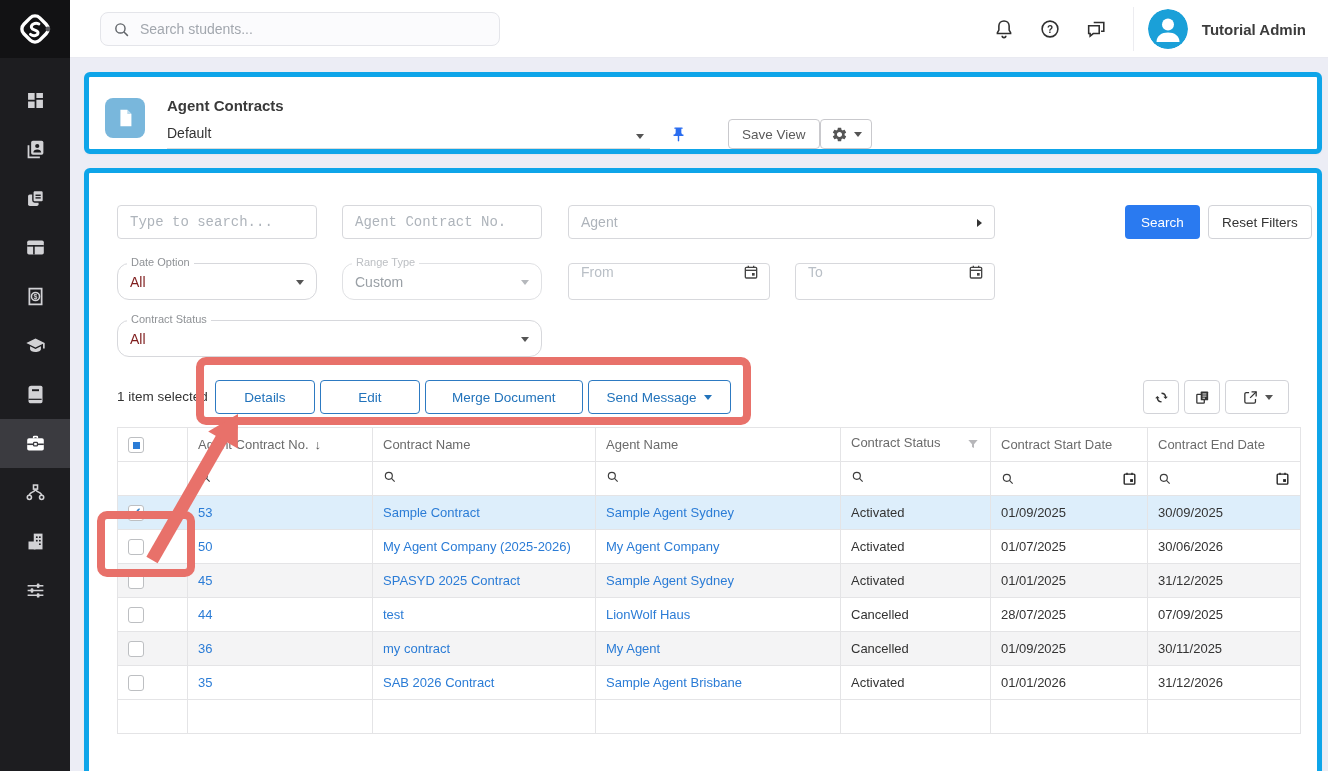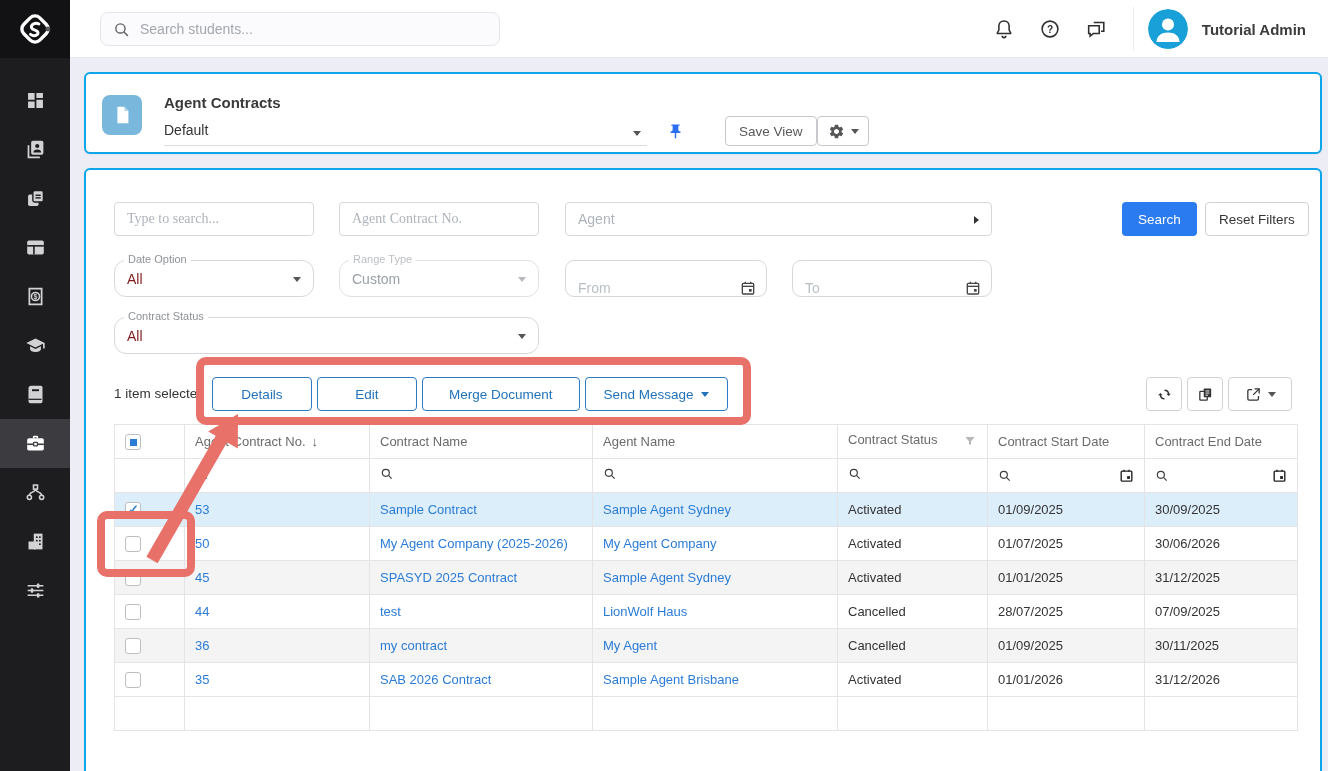--- a/index.html
+++ b/index.html
@@ -23,50 +23,50 @@
   .search-box input::placeholder{color:#a2a7ae}
   .top-icons{position:absolute;right:0;top:0;height:58px;display:flex;align-items:center}
   .icon-btn{width:46px;height:46px;display:flex;align-items:center;justify-content:center;cursor:pointer}
   .top-divider{width:1px;height:44px;background:#ececf0;margin:0 14px}
   .user-chip{display:flex;align-items:center;cursor:pointer;padding-right:22px}
   .avatar{width:40px;height:40px;border-radius:50%;overflow:hidden;margin-right:14px}
   .user-name{font-size:15px;font-weight:bold;color:#3c3c3c}
 
   
   .content{position:relative;flex:1;background:#ecedf5}
-  .card{position:absolute;background:#fff;border:2px solid #0ea5e9;border-radius:6px;box-shadow:0 1px 2px rgba(30,30,60,.04)}
+  .card{position:absolute;background:#fff;border:5px solid #0ea5e9;border-radius:6px;box-shadow:0 1px 2px rgba(30,30,60,.04)}
   .view-card{left:14px;top:14px;width:1238px;height:82px}
   .grid-card{left:14px;top:110px;width:1238px;height:640px}
 
   
   .doc-icon{position:absolute;left:16px;top:21px;width:40px;height:40px;border-radius:8px;background:#79b7dc;display:flex;align-items:center;justify-content:center}
   .view-title{position:absolute;left:78px;top:20px;font-size:15px;font-weight:bold;color:#3a3a3a}
   .view-select{position:absolute;left:78px;top:44px;width:483px;height:28px;border-bottom:1px solid #dcdcdc;cursor:pointer}
   .view-select .val{position:absolute;left:0;top:4px;font-size:14px;color:#333}
   .caret-down{width:0;height:0;border-left:4px solid transparent;border-right:4px solid transparent;border-top:5px solid #555;display:inline-block}
   .view-select .caret-down{position:absolute;right:6px;top:13px}
   .pin-btn{position:absolute;left:576px;top:44px;width:26px;height:26px;display:flex;align-items:center;justify-content:center;cursor:pointer}
   .save-view-btn{position:absolute;left:639px;top:42px;height:30px;padding:0 13px;background:#fff;border:1px solid #c9c9cd;border-radius:4px;font-size:13.5px;color:#5a5a5a;cursor:pointer;font-family:"Liberation Sans",sans-serif}
   .gear-btn{position:absolute;left:731px;top:42px;width:52px;height:30px;background:#fff;border:1px solid #c9c9cd;border-radius:4px;display:flex;align-items:center;justify-content:center;gap:6px;cursor:pointer}
 
   
-  .txt-input{position:absolute;height:34px;border:1px solid #d7d8dc;border-radius:4px;background:#fff;font-size:14px;color:#333;padding:0 12px;outline:none;font-family:Liberation Serif, serif}
+  .txt-input{position:absolute;height:34px;border:1px solid #d7d8dc;border-radius:4px;background:#fff;font-size:14px;color:#333;padding:0 12px;outline:none;font-family:Liberation Mono, monospace}
   .txt-input::placeholder{color:#aeb4bb}
   .agent-input{position:absolute;height:34px;border:1px solid #d7d8dc;border-radius:4px;background:#fff;display:flex;align-items:center;padding:0 12px;cursor:pointer}
   .agent-input .ph{color:#aeb4bb;font-size:14px}
   .caret-right{width:0;height:0;border-top:4px solid transparent;border-bottom:4px solid transparent;border-left:5px solid #333;position:absolute;right:12px;top:13px}
   .fl-box{position:absolute;height:37px;border:1px solid #d7d8dc;border-radius:12px;background:#fff;cursor:pointer}
   .fl-label{position:absolute;top:-8px;left:9px;background:#fff;padding:0 4px;font-size:11px;color:#8f9296}
   .fl-value{position:absolute;left:12px;top:10px;font-size:14px;color:#7f1d1d}
   .fl-box .caret-down{position:absolute;right:12px;top:16px}
   .fl-box.disabled{border-color:#e0e1e4}
   .fl-box.disabled .fl-label{color:#bcbfc3}
   .fl-box.disabled .fl-value{color:#9aA0a6}
   .fl-box.disabled .caret-down{border-top-color:#b5b8bc}
-  .date-input{position:absolute;height:37px;border:1px solid #d7d8dc;border-radius:9px;background:#fff;display:flex;align-items:flex-end;justify-content:space-between;padding:0 10px 0 12px}
+  .date-input{position:absolute;height:37px;border:1px solid #d7d8dc;border-radius:4px;background:#fff;display:flex;align-items:flex-start;justify-content:space-between;padding:0 10px 17px 12px}
   .date-input .ph{color:#b9bfc6;font-size:14px}
   .primary-btn{position:absolute;height:34px;padding:0 16px;background:#2a7af0;border:none;border-radius:4px;color:#fff;font-size:13.5px;cursor:pointer;font-family:"Liberation Sans",sans-serif}
   .secondary-btn{position:absolute;height:34px;padding:0 13px;background:#fff;border:1px solid #d2d3d8;border-radius:4px;color:#333;font-size:13.5px;cursor:pointer;font-family:"Liberation Sans",sans-serif}
 
   
   .selected-text{position:absolute;left:28px;top:207px;height:34px;line-height:34px;font-size:13.5px;color:#333}
   .action-bar{position:absolute;left:126px;top:207px;display:flex;gap:5px}
   .action-btn{height:34px;min-width:100px;padding:0 22px;background:#fff;border:1px solid #2d7ac2;border-radius:4px;color:#2273bb;font-size:13.5px;cursor:pointer;display:flex;align-items:center;justify-content:center;gap:7px;font-family:"Liberation Sans",sans-serif}
   .action-btn .caret-down{border-top-color:#2273bb}
   .grid-tools{position:absolute;right:28px;top:207px;display:flex;gap:5px}

